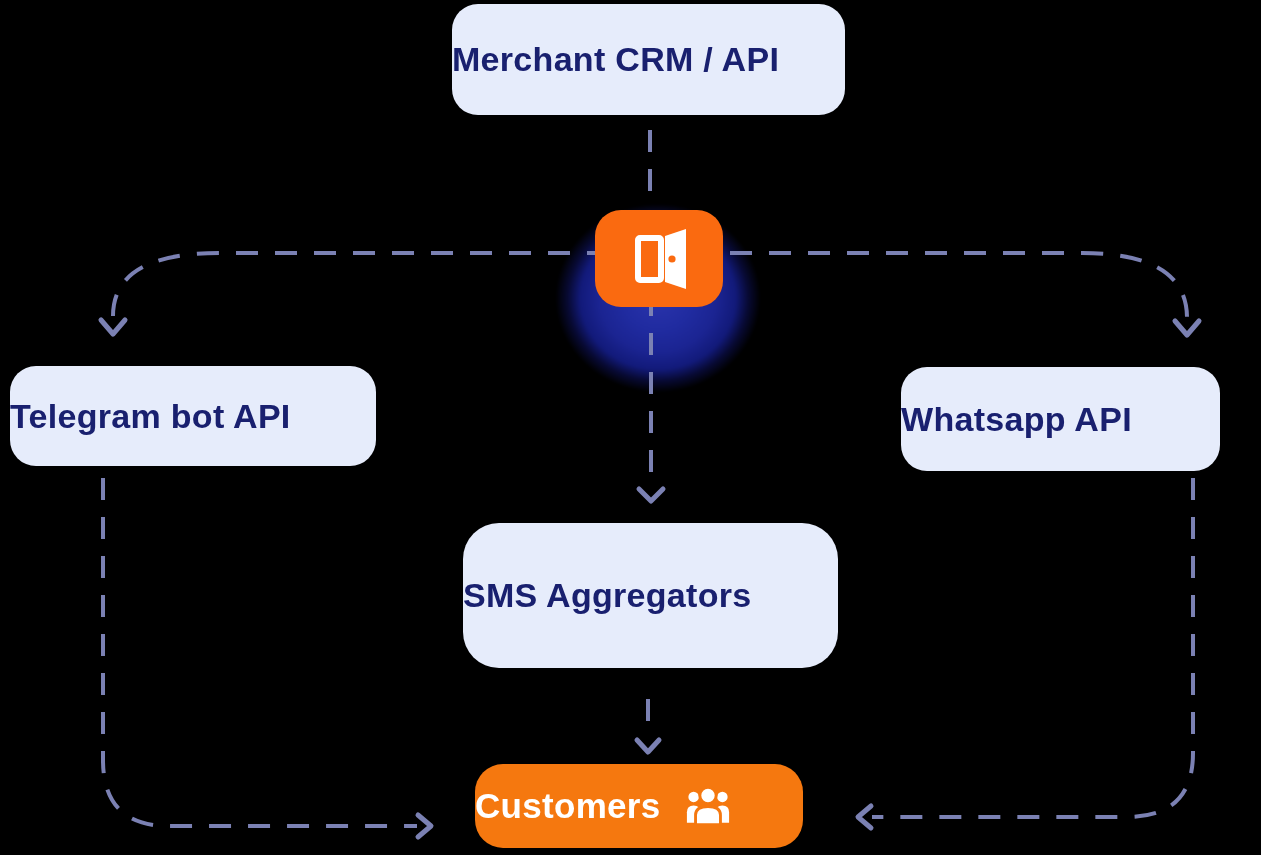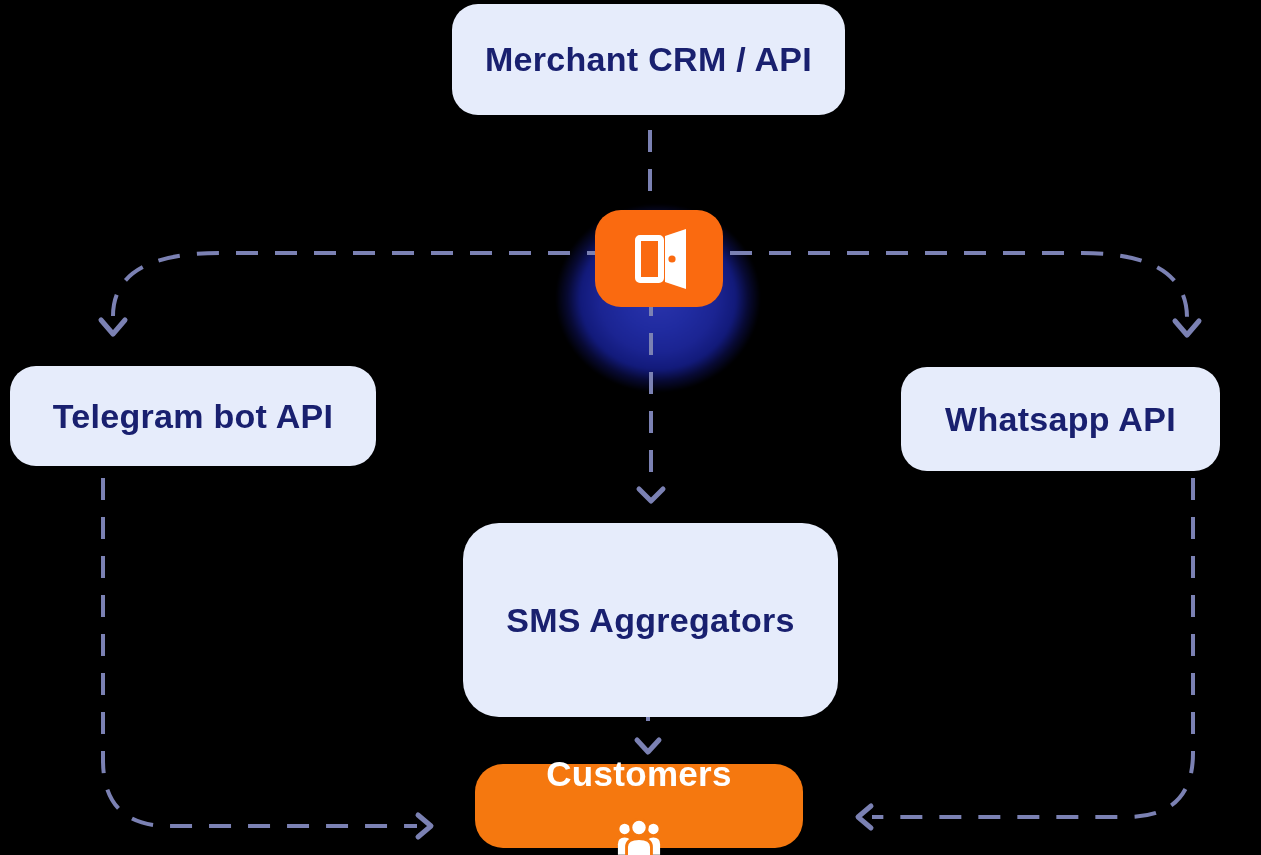--- a/index.html
+++ b/index.html
@@ -33,33 +33,33 @@
     stroke-dasharray:22 17;
   }
   .wires path.head{
     fill:none;stroke:var(--dash);stroke-width:5;
     stroke-linecap:round;stroke-linejoin:round;
   }
   .node{
     position:absolute;
     background:var(--box-fill);
     border-radius:26px;
-    display:flex;align-items:center;justify-content:center;
+    display:flex;align-items:center;
     color:var(--navy);
     font-size:34px;font-weight:600;letter-spacing:.3px;
     white-space:nowrap;
   }
   .node.merchant{left:452px;top:4px;width:393px;height:111px;}
   .node.telegram{left:10px;top:366px;width:366px;height:100px;}
   .node.whatsapp{left:901px;top:367px;width:319px;height:104px;}
-  .node.sms{left:463px;top:523px;width:375px;height:194px;border-radius:36px;}
+  .node.sms{left:463px;top:523px;width:375px;height:145px;border-radius:36px;}
   .node.customers{
     left:475px;top:764px;width:328px;height:84px;
     background:var(--orange-btn);color:#ffffff;
-    border-radius:28px;gap:24px;font-weight:600;font-size:35px;flex-direction:column;
+    border-radius:28px;gap:24px;font-weight:600;font-size:35px;
   }
   .gateway{
     position:absolute;left:595px;top:210px;width:128px;height:97px;
     background:var(--orange-tile);border-radius:26px;
     display:flex;align-items:center;justify-content:center;
   }
 </style>
 </head>
 <body>
 

